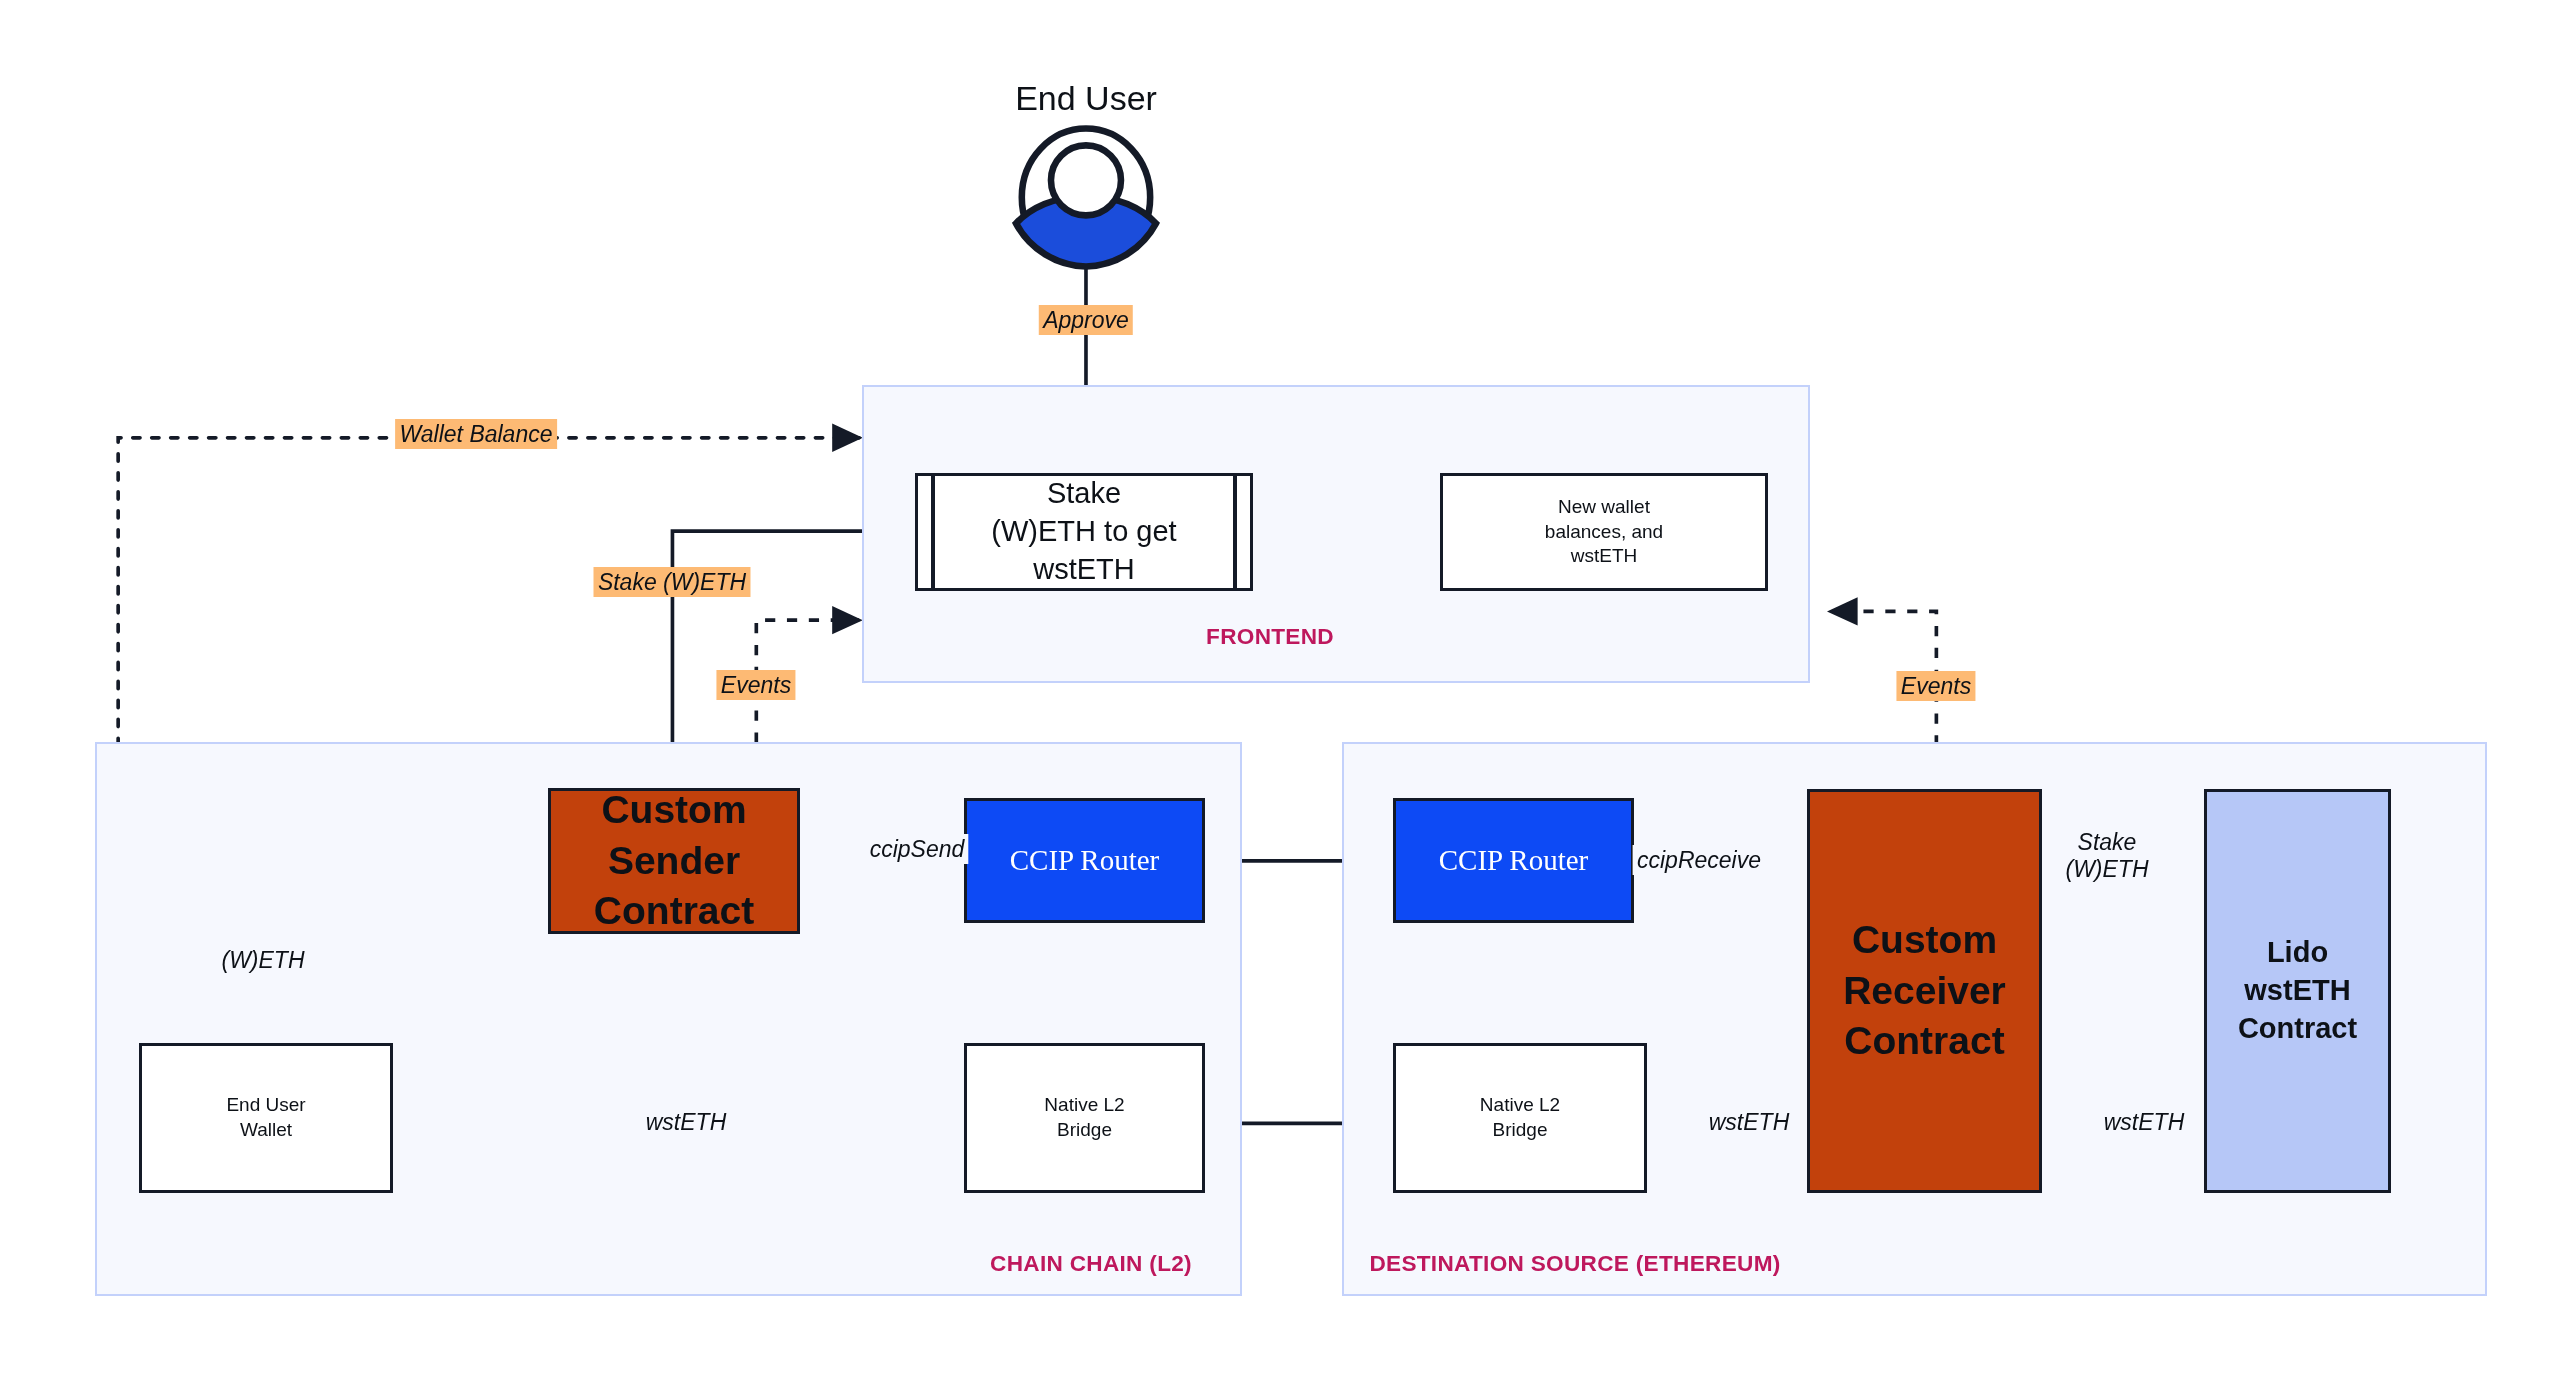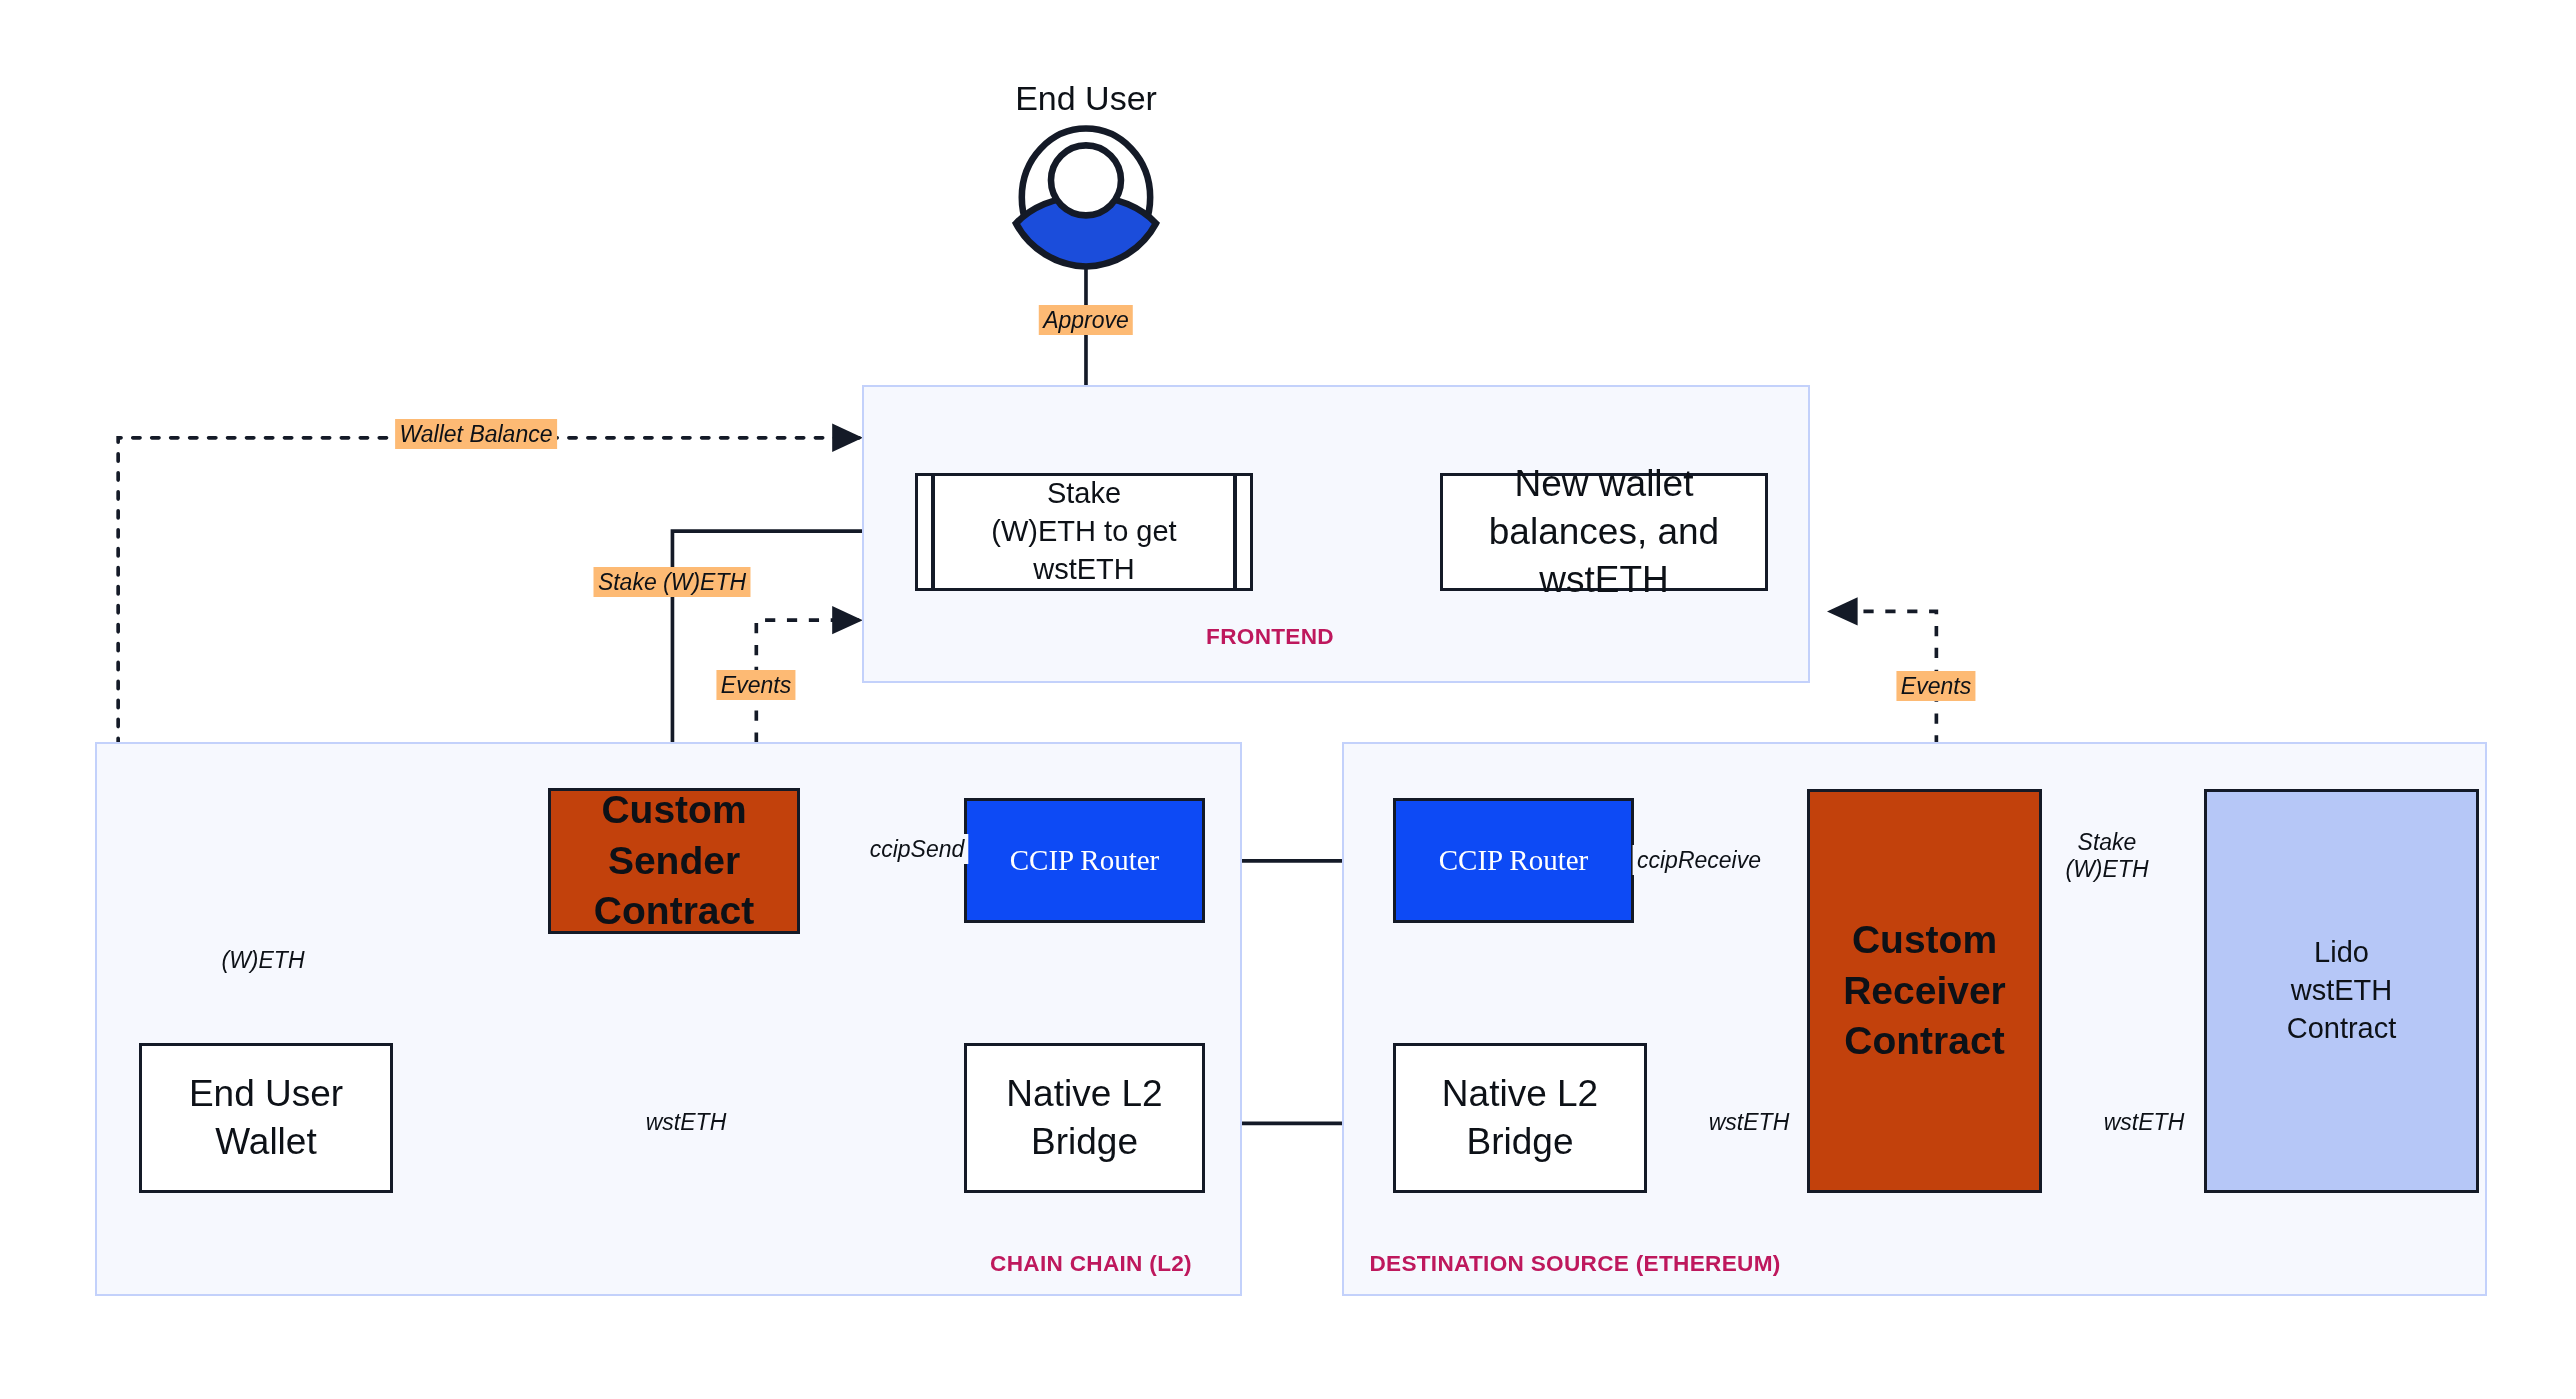--- a/index.html
+++ b/index.html
@@ -33,21 +33,21 @@
     justify-content: center;
     text-align: center;
     color: #0d1117;
     line-height: 1.30;
     white-space: pre-line;
     z-index: 5;
   }
   .node-plain {
     background: #ffffff;
     border: 3.6px solid #141a27;
-    font-size: 37px;
+    font-size: 19px;
   }
   .node-yellow {
     background: #c2410c;
     border: 3.6px solid #141a27;
     font-size: 39px;
     font-weight: bold;
   }
   .node-router {
     background: #0d4af5;
     border: 3.6px solid #141a27;
@@ -206,21 +206,21 @@
   <div class="node node-router" style="left:1393px; top:798px; width:241px; height:125px;">
     <span>CCIP Router</span>
   </div>
 
   <div class="node node-yellow" style="left:1807px; top:789px; width:235px; height:404px;">
     <span>Custom
 Receiver
 Contract</span>
   </div>
 
-  <div class="node node-lido" style="left:2204px; top:789px; width:275px; height:404px;">
+  <div class="node node-lido" style="left:2204px; top:789px; width:187px; height:404px;font-weight:bold;">
     <span>Lido
 wstETH
 Contract</span>
   </div>
 
   <div class="node node-plain" style="left:139px; top:1043px; width:254px; height:150px;">
     <span>End User
 Wallet</span>
   </div>
 

